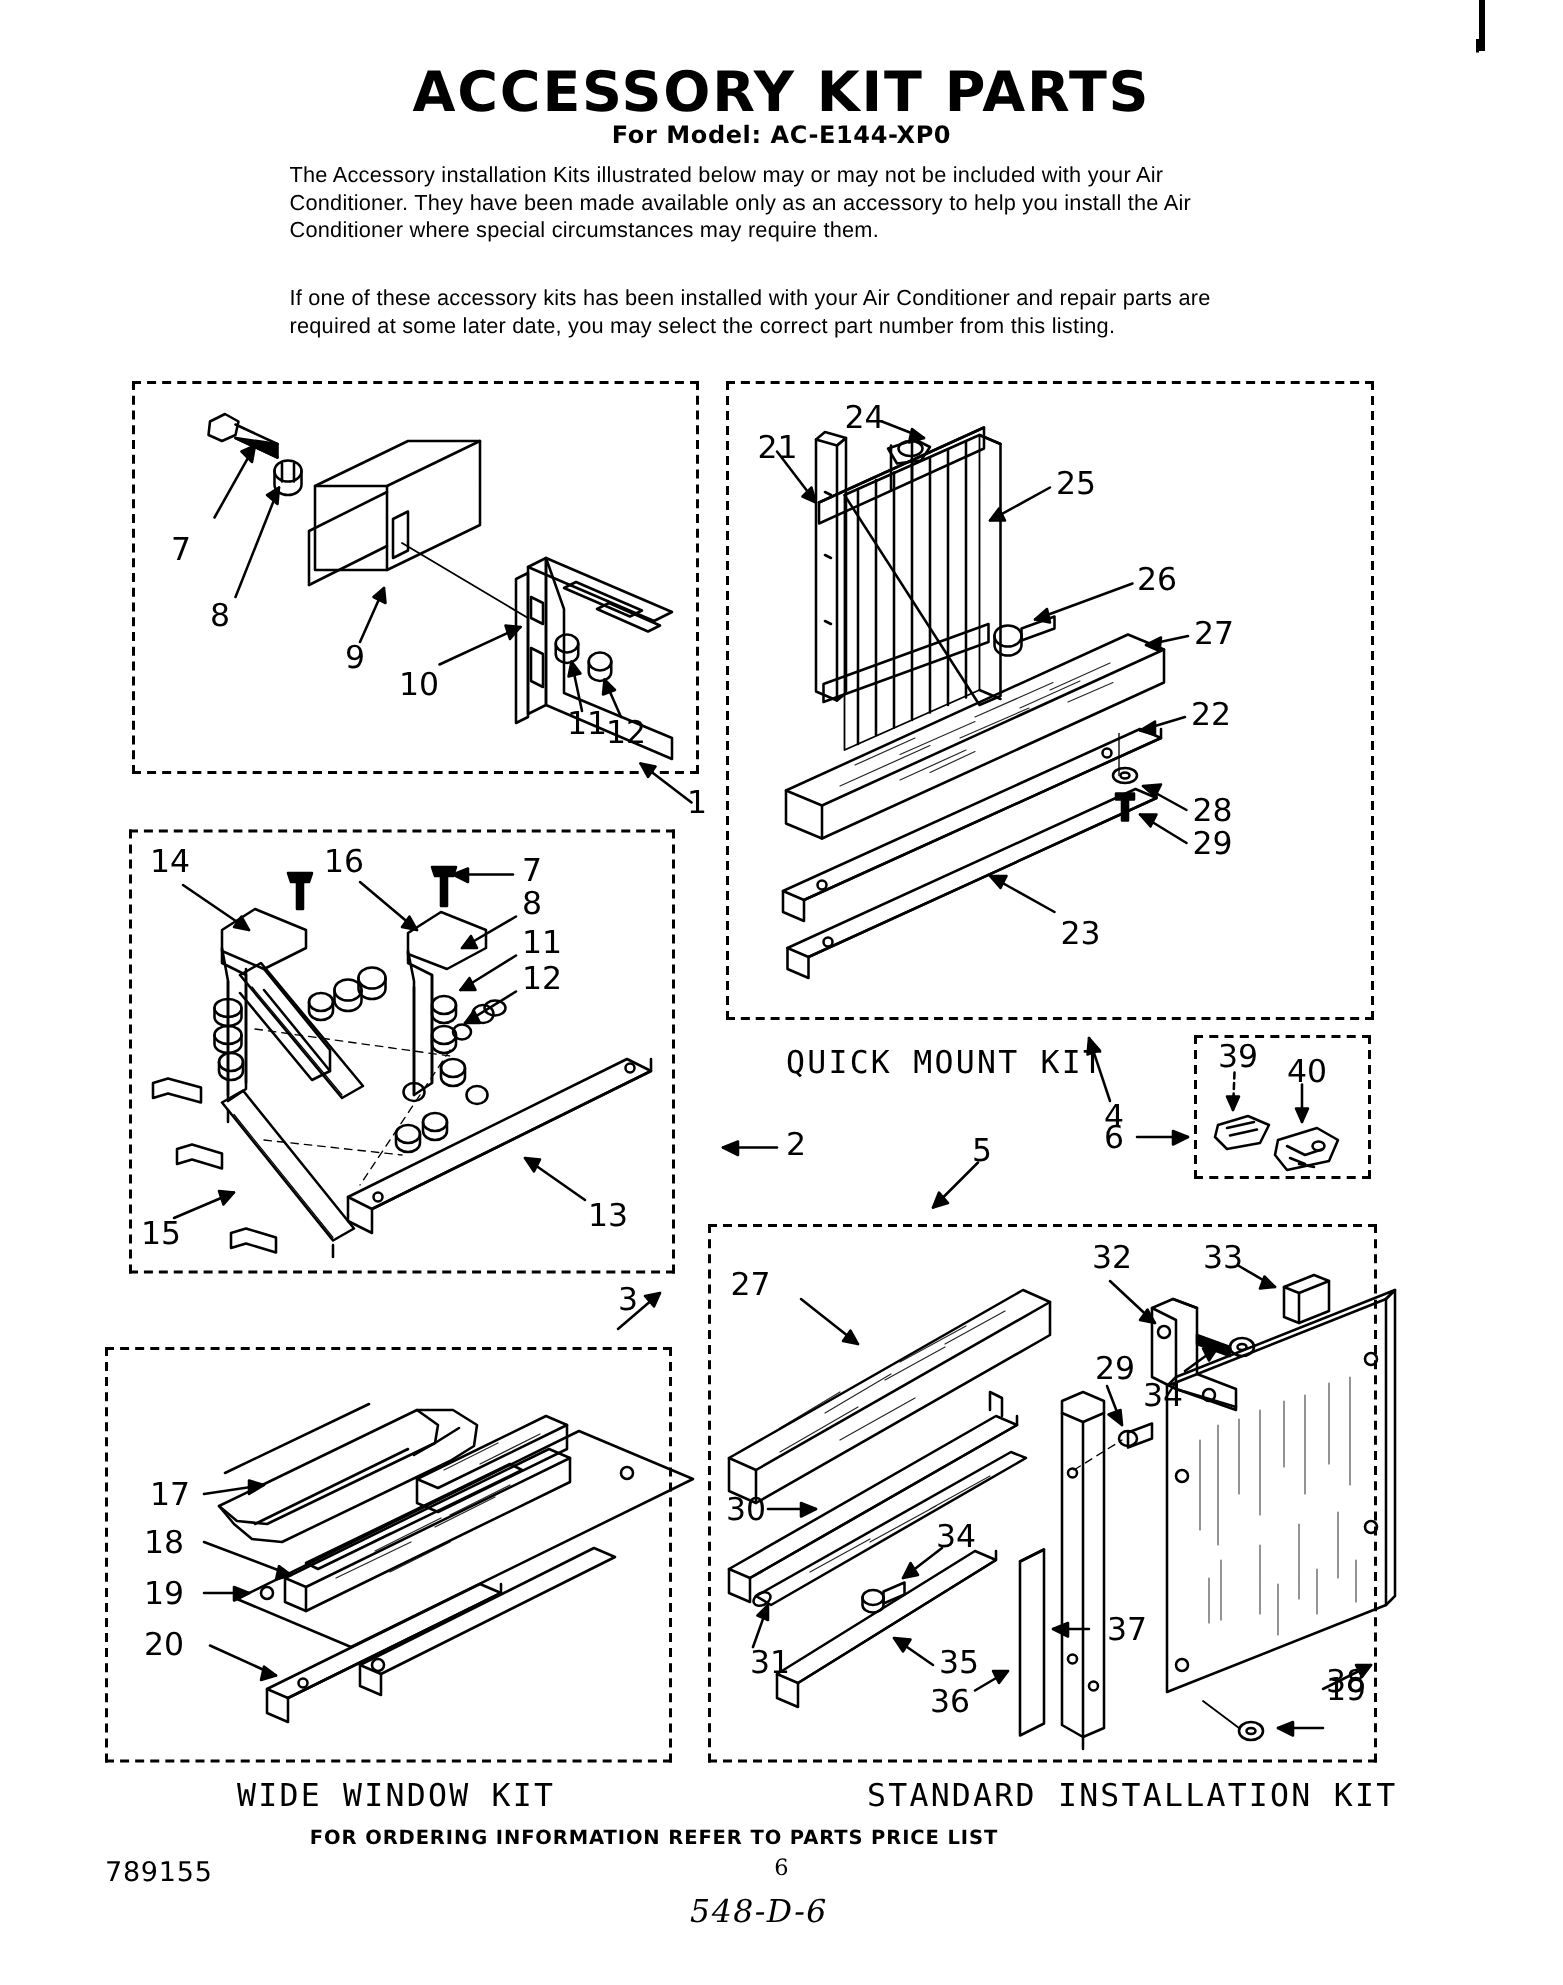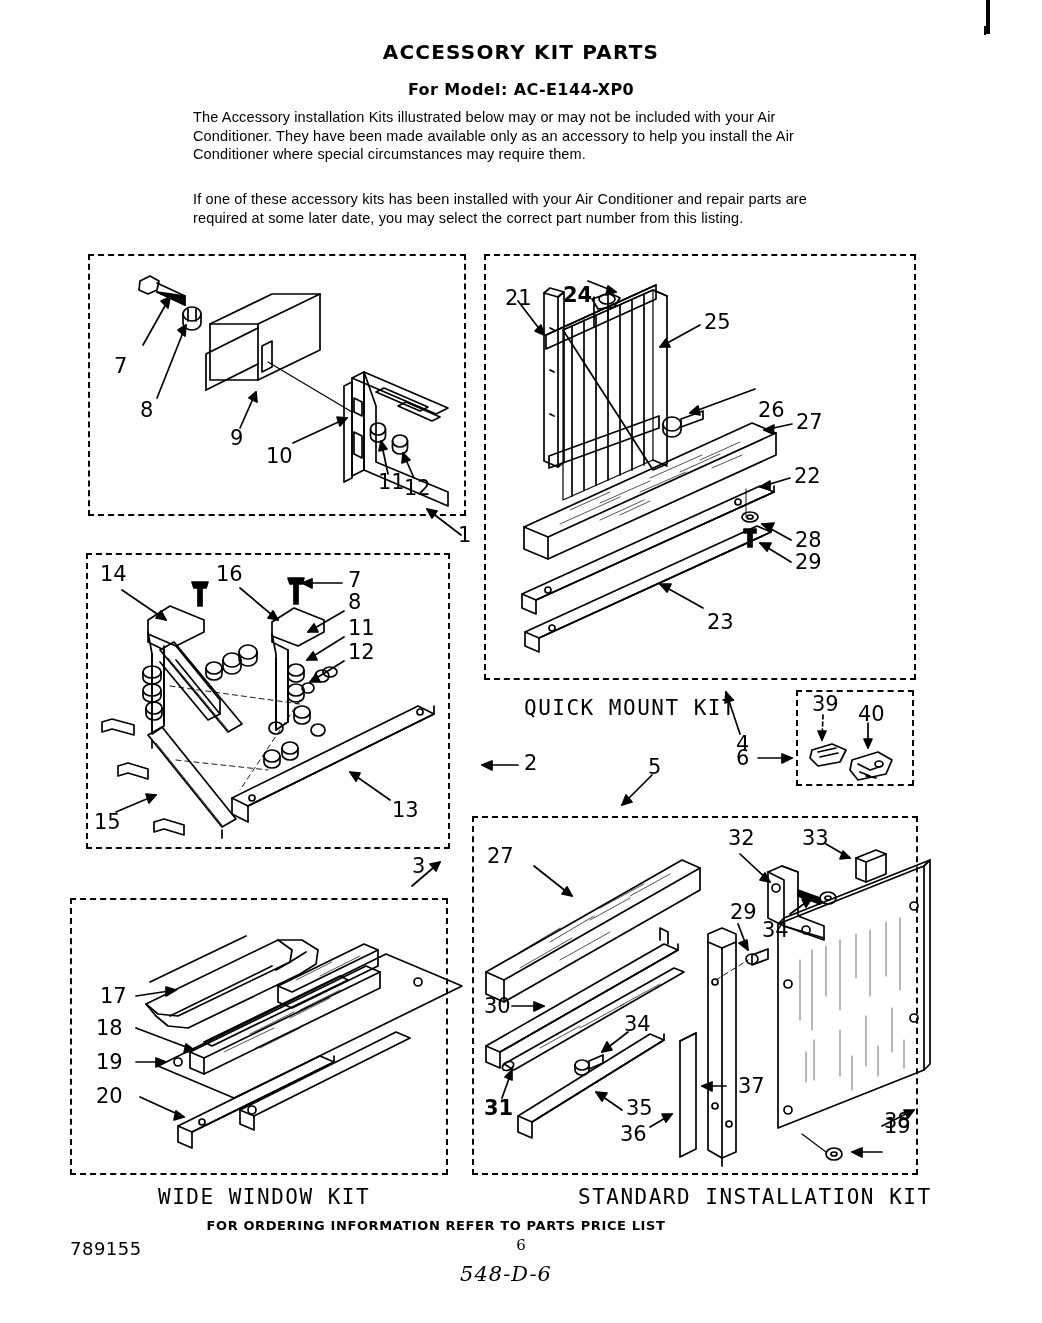--- a/index.html
+++ b/index.html
@@ -3,21 +3,21 @@
 <meta charset="utf-8">
 <style>
   html,body{margin:0;padding:0;background:#fff;}
   body{width:1042px;height:1323px;position:relative;overflow:hidden;
        font-family:"Liberation Sans",sans-serif;color:#000;}
 
   .page{position:absolute;left:0;top:0;width:1042px;height:1323px;}
 
   
   .title{position:absolute;left:0;top:40px;width:1042px;text-align:center;
-         font-family:"DejaVu Sans",sans-serif;font-weight:bold;font-size:20px;
+         font-family:"DejaVu Sans",sans-serif;font-weight:bold;font-size:37px;
          letter-spacing:1.2px;}
   .model{position:absolute;left:0;top:80px;width:1042px;text-align:center;
          font-family:"DejaVu Sans",sans-serif;font-weight:bold;font-size:16px;
          letter-spacing:.4px;}
   .para{position:absolute;font-family:"Liberation Sans",sans-serif;
         font-size:14.5px;line-height:18.5px;letter-spacing:.15px;}
   .p1{left:193px;top:108px;width:615px;}
   .p2{left:193px;top:190px;width:615px;}
 
   .corner-tick{position:absolute;left:986px;top:0px;width:4px;height:34px;background:#000;}
@@ -601,23 +601,23 @@
 
   <div class="cn" style="left:114px;top:356px;">7</div>
   <div class="cn" style="left:140px;top:400px;">8</div>
   <div class="cn" style="left:230px;top:428px;">9</div>
   <div class="cn" style="left:266px;top:446px;">10</div>
   <div class="cn" style="left:378px;top:472px;">11</div>
   <div class="cn" style="left:404px;top:478px;">12</div>
   <div class="cn" style="left:458px;top:525px;">1</div>
 
   <div class="cn" style="left:505px;top:288px;">21</div>
-  <div class="cn" style="left:563px;top:285px;font-weight:bold;">24</div>
+  <div class="cn" style="left:563px;top:268px;">24</div>
   <div class="cn" style="left:704px;top:312px;">25</div>
-  <div class="cn" style="left:758px;top:376px;margin-top:24px;">26</div>
+  <div class="cn" style="left:758px;top:376px;">26</div>
   <div class="cn" style="left:796px;top:412px;">27</div>
   <div class="cn" style="left:794px;top:466px;">22</div>
   <div class="cn" style="left:795px;top:530px;">28</div>
   <div class="cn" style="left:795px;top:552px;">29</div>
   <div class="cn" style="left:707px;top:612px;">23</div>
   <div class="cn" style="left:736px;top:734px;">4</div>
   <div class="cn" style="left:736px;top:748px;">6</div>
 
   <div class="cn" style="left:812px;top:694px;">39</div>
   <div class="cn" style="left:858px;top:704px;">40</div>
@@ -634,21 +634,21 @@
   <div class="cn" style="left:524px;top:753px;">2</div>
   <div class="cn" style="left:648px;top:757px;">5</div>
 
   <div class="cn" style="left:100px;top:986px;">17</div>
   <div class="cn" style="left:96px;top:1018px;">18</div>
   <div class="cn" style="left:96px;top:1052px;">19</div>
   <div class="cn" style="left:96px;top:1086px;">20</div>
 
   <div class="cn" style="left:487px;top:846px;">27</div>
   <div class="cn" style="left:484px;top:996px;">30</div>
-  <div class="cn" style="left:484px;top:1098px;font-weight:bold;">31</div>
+  <div class="cn" style="left:500px;top:1098px;">31</div>
   <div class="cn" style="left:624px;top:1014px;">34</div>
   <div class="cn" style="left:626px;top:1098px;">35</div>
   <div class="cn" style="left:620px;top:1124px;">36</div>
   <div class="cn" style="left:730px;top:902px;">29</div>
   <div class="cn" style="left:728px;top:828px;">32</div>
   <div class="cn" style="left:802px;top:828px;">33</div>
   <div class="cn" style="left:762px;top:920px;">34</div>
   <div class="cn" style="left:738px;top:1076px;">37</div>
   <div class="cn" style="left:884px;top:1116px;">19</div>
   <div class="cn" style="left:884px;top:1111px;">38</div>

